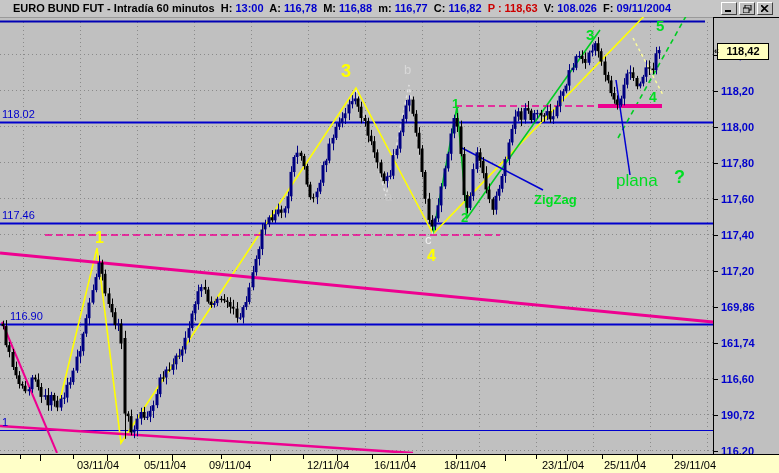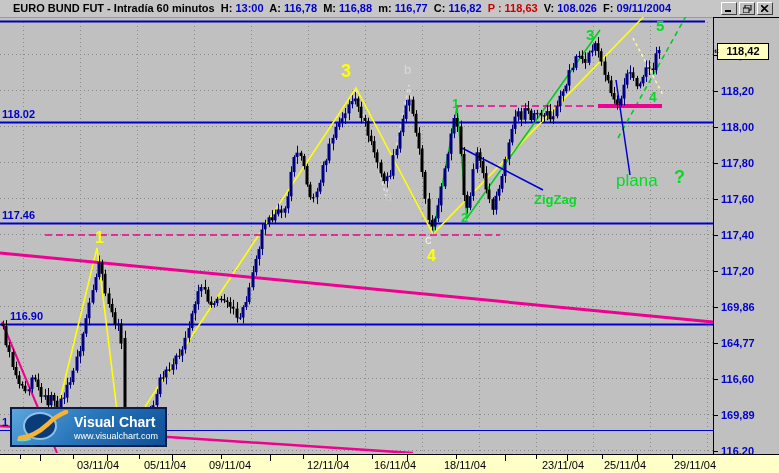--- a/index.html
+++ b/index.html
@@ -9,21 +9,21 @@
   .titlebar{position:absolute;left:0;top:0;width:779px;height:17px;background:#c6c6c6;
             border-bottom:1px solid #9a9a9a;white-space:nowrap;overflow:hidden;}
   .titlebar .txt{position:absolute;left:13px;top:2px;font-size:11px;font-weight:bold;letter-spacing:0;}
   .winbtns{position:absolute;right:6px;top:2px;display:flex;gap:2px;}
   .wbtn{width:16px;height:13px;background:#c0c0c0;border-top:1px solid #fff;border-left:1px solid #fff;
         border-right:1px solid #404040;border-bottom:1px solid #404040;display:flex;align-items:center;
         justify-content:center;padding:0;cursor:pointer;}
   
   .plot{position:absolute;left:0;top:17px;width:713px;height:436px;}
   svg{display:block;}
-  .lvl-label{position:absolute;color:#0000cc;font-size:11px;line-height:11px;font-weight:bold;}
+  .lvl-label{position:absolute;color:#0000cc;font-size:11px;line-height:11px;font-weight:normal;}
   .wave-label{position:absolute;line-height:100%;}
   
   .paxis{position:absolute;left:713px;top:17px;width:66px;height:436px;background:#c0c0c0;
          border-left:1px solid #000;border-top:1px solid #000;}
   .ptick{position:absolute;color:#0000cc;font-size:11px;line-height:11px;font-weight:bold;left:7px;text-align:center;}
   .ptickmark{position:absolute;left:0;width:4px;height:1px;background:#000;}
   .pricetag{position:absolute;left:3px;width:50px;height:15px;background:#ffffc0;border:1px solid #000;
             color:#000;font-size:11px;font-weight:bold;text-align:center;line-height:15px;}
   .tagarrow{position:absolute;left:-4px;top:3px;font-size:9px;color:#000;line-height:9px;}
   
@@ -544,54 +544,45 @@
         <div class="wave-label" style="left: 649px; top: 73px; color: rgb(0, 221, 34); font-size: 14px; font-weight: bold;">4</div>
         <div class="wave-label" style="left: 534px; top: 176px; color: rgb(0, 221, 34); font-size: 13px; font-weight: bold;">ZigZag</div>
         <div class="wave-label" style="left: 616px; top: 155px; color: rgb(0, 221, 34); font-size: 17px; font-weight: normal;">plana</div>
         <div class="wave-label" style="left: 674px; top: 151px; color: rgb(0, 221, 34); font-size: 18px; font-weight: bold;">?</div>
         <div class="lvl-label" style="left: 2px; top: 92px;">118.02</div>
         <div class="lvl-label" style="left: 2px; top: 193px;">117.46</div>
         <div class="lvl-label" style="left: 2px; top: 294px; margin-left: 8px;">116.90</div>
         <div class="lvl-label" style="left: 2px; top: 400px;">1</div>
       </div>
 
-    <div class="logo">
-      <svg width="56" height="32" style="position:absolute;left:4px;top:1px">
-        <ellipse cx="24" cy="16" rx="16" ry="13" fill="#0a3c78" stroke="#8fc0e8" stroke-width="2"></ellipse>
-        <path d="M4,28 Q18,27 32,14 Q40,6 50,2" fill="none" stroke="#f9b233" stroke-width="4.5" stroke-linecap="round"></path>
-        <path d="M2,30 Q8,31 14,29" fill="none" stroke="#7fd6c2" stroke-width="2" stroke-linecap="round"></path>
-      </svg>
-      <div class="t1">Visual Chart</div>
-      <div class="t2">www.visualchart.com</div>
-    </div>
   </div>
 
   <div class="paxis" id="paxis">
       <div class="ptickmark" style="top: 37px;"></div>
       <div class="ptick" style="top: 32px;">118,40</div>
       <div class="ptickmark" style="top: 73px;"></div>
       <div class="ptick" style="top: 68px;">118,20</div>
       <div class="ptickmark" style="top: 109px;"></div>
       <div class="ptick" style="top: 104px;">118,00</div>
       <div class="ptickmark" style="top: 145px;"></div>
       <div class="ptick" style="top: 140px;">117,80</div>
       <div class="ptickmark" style="top: 181px;"></div>
       <div class="ptick" style="top: 176px;">117,60</div>
       <div class="ptickmark" style="top: 217px;"></div>
       <div class="ptick" style="top: 212px;">117,40</div>
       <div class="ptickmark" style="top: 253px;"></div>
       <div class="ptick" style="top: 248px;">117,20</div>
       <div class="ptickmark" style="top: 289px;"></div>
       <div class="ptick" style="top: 284px;">169,86</div>
       <div class="ptickmark" style="top: 325px;"></div>
-      <div class="ptick" style="top: 320px;">164,77</div>
+      <div class="ptick" style="top: 320px;">161,74</div>
       <div class="ptickmark" style="top: 361px;"></div>
       <div class="ptick" style="top: 356px;">116,60</div>
       <div class="ptickmark" style="top: 397px;"></div>
-      <div class="ptick" style="top: 392px;">169,89</div>
+      <div class="ptick" style="top: 392px;">190,72</div>
       <div class="ptickmark" style="top: 433px;"></div>
       <div class="ptick" style="top: 428px;">116,20</div>
       <div class="pricetag" style="top: 25px;">118,42<span class="tagarrow">«</span></div>
     </div>
 
   <div class="daxis" id="daxis">
       <div class="dtick" style="left: 40px; height: 6px;"></div>
       <div class="dlabel" style="left: 44px;">03/11/04</div>
       <div class="dtick" style="left: 107px; height: 6px;"></div>
       <div class="dlabel" style="left: 111px;">05/11/04</div>

